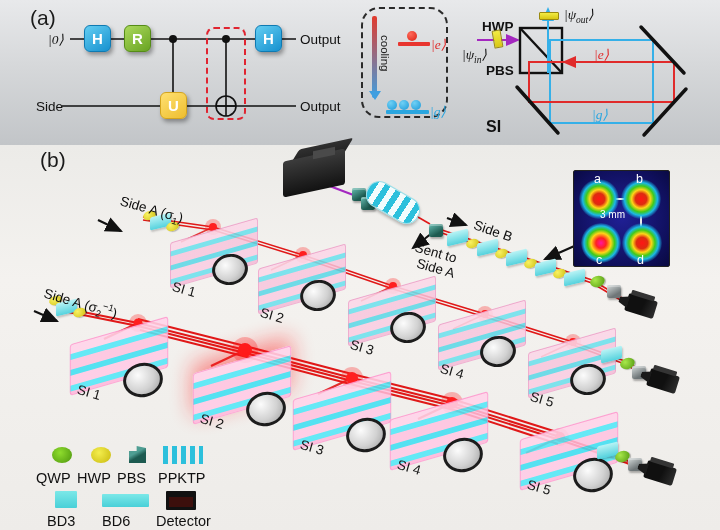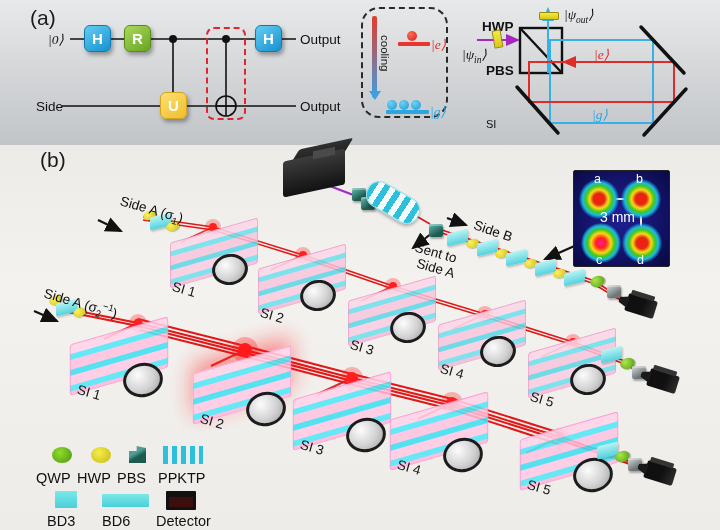--- a/index.html
+++ b/index.html
@@ -96,21 +96,21 @@
     background:#343434; border-radius:1px; }
 
   .inset { position:absolute; left:573px; top:25px; width:97px; height:97px;
     border:1px solid #222; border-radius:2px;
     background:radial-gradient(circle at 50% 48%,#202096,#10105e 70%,#090940); }
   .iline { position:absolute; background:#e9e9e9; }
   .spot { position:absolute; width:40px; height:40px; border-radius:50%;
     background:radial-gradient(circle,#ff1616 0%,#dd2c10 20%,#ffd518 33%,#3fca1a 46%,#1bb8e6 58%,rgba(13,13,85,0) 72%); }
   .spot.m { background:radial-gradient(circle,#ff17a2 0%,#ff2020 18%,#ffd518 35%,#3fca1a 48%,#1bb8e6 60%,rgba(13,13,85,0) 72%); }
   .ilab { position:absolute; color:#fff; font-size:12.5px; }
-  .iscale { position:absolute; color:#fff; font-size:14px; }
+  .iscale { position:absolute; color:#fff; font-size:10px; }
 
   .lg-ic { position:absolute; }
   .lg-qwp { width:20px; height:16px; border-radius:50%;
     background:radial-gradient(circle at 40% 35%,#8fdd2e,#4c940c); }
   .lg-hwp { width:20px; height:16px; border-radius:50%;
     background:radial-gradient(circle at 40% 35%,#f4ee4e,#c8b80c); }
   .lg-pbs { width:17px; height:17px;
     background:linear-gradient(150deg,#4f9e93 40%,#1d5a50 60%);
     clip-path:polygon(0 30%,45% 30%,45% 0,100% 12%,100% 100%,0 100%); }
   .lg-ppktp { width:40px; height:18px;
@@ -191,21 +191,21 @@
       <i class="lvl" style="left:23px;top:101px;width:43px;height:3.5px;background:#2aa6e0"></i>
       <span class="alab ket sag-blue" style="left:67px;top:94px">|g⟩</span>
     </div>
 
     <span class="alab" style="left:482px;top:19px;font-weight:600">HWP</span>
     <i class="hwp-el" style="left:493px;top:30px;width:9px;height:18px;transform:rotate(-10deg)"></i>
     <i class="hwp-el" style="left:539px;top:12px;width:20px;height:8px"></i>
     <span class="alab ket" style="left:462px;top:46px"><span>|ψ</span><sub>in</sub><span>⟩</span></span>
     <span class="alab ket" style="left:564px;top:6px"><span>|ψ</span><sub>out</sub><span>⟩</span></span>
     <span class="alab" style="left:486px;top:63px;font-weight:600">PBS</span>
-    <span class="alab" style="left:486px;top:118px;font-size:11px;font-weight:400">SI</span>
+    <span class="alab" style="left:486px;top:118px;font-size:16px;font-weight:700">SI</span>
     <span class="alab ket sag-red" style="left:594px;top:46px">|e⟩</span>
     <span class="alab ket sag-blue" style="left:592px;top:106px">|g⟩</span>
   </section>
 
   <section class="panel-b">
     <svg class="beams" width="720" height="385">
       <defs>
         <marker id="mK" markerWidth="10" markerHeight="9" refX="7" refY="3.5" orient="auto">
             <path d="M0,0L8,3.5L0,7z" fill="#111"></path>
           </marker>

